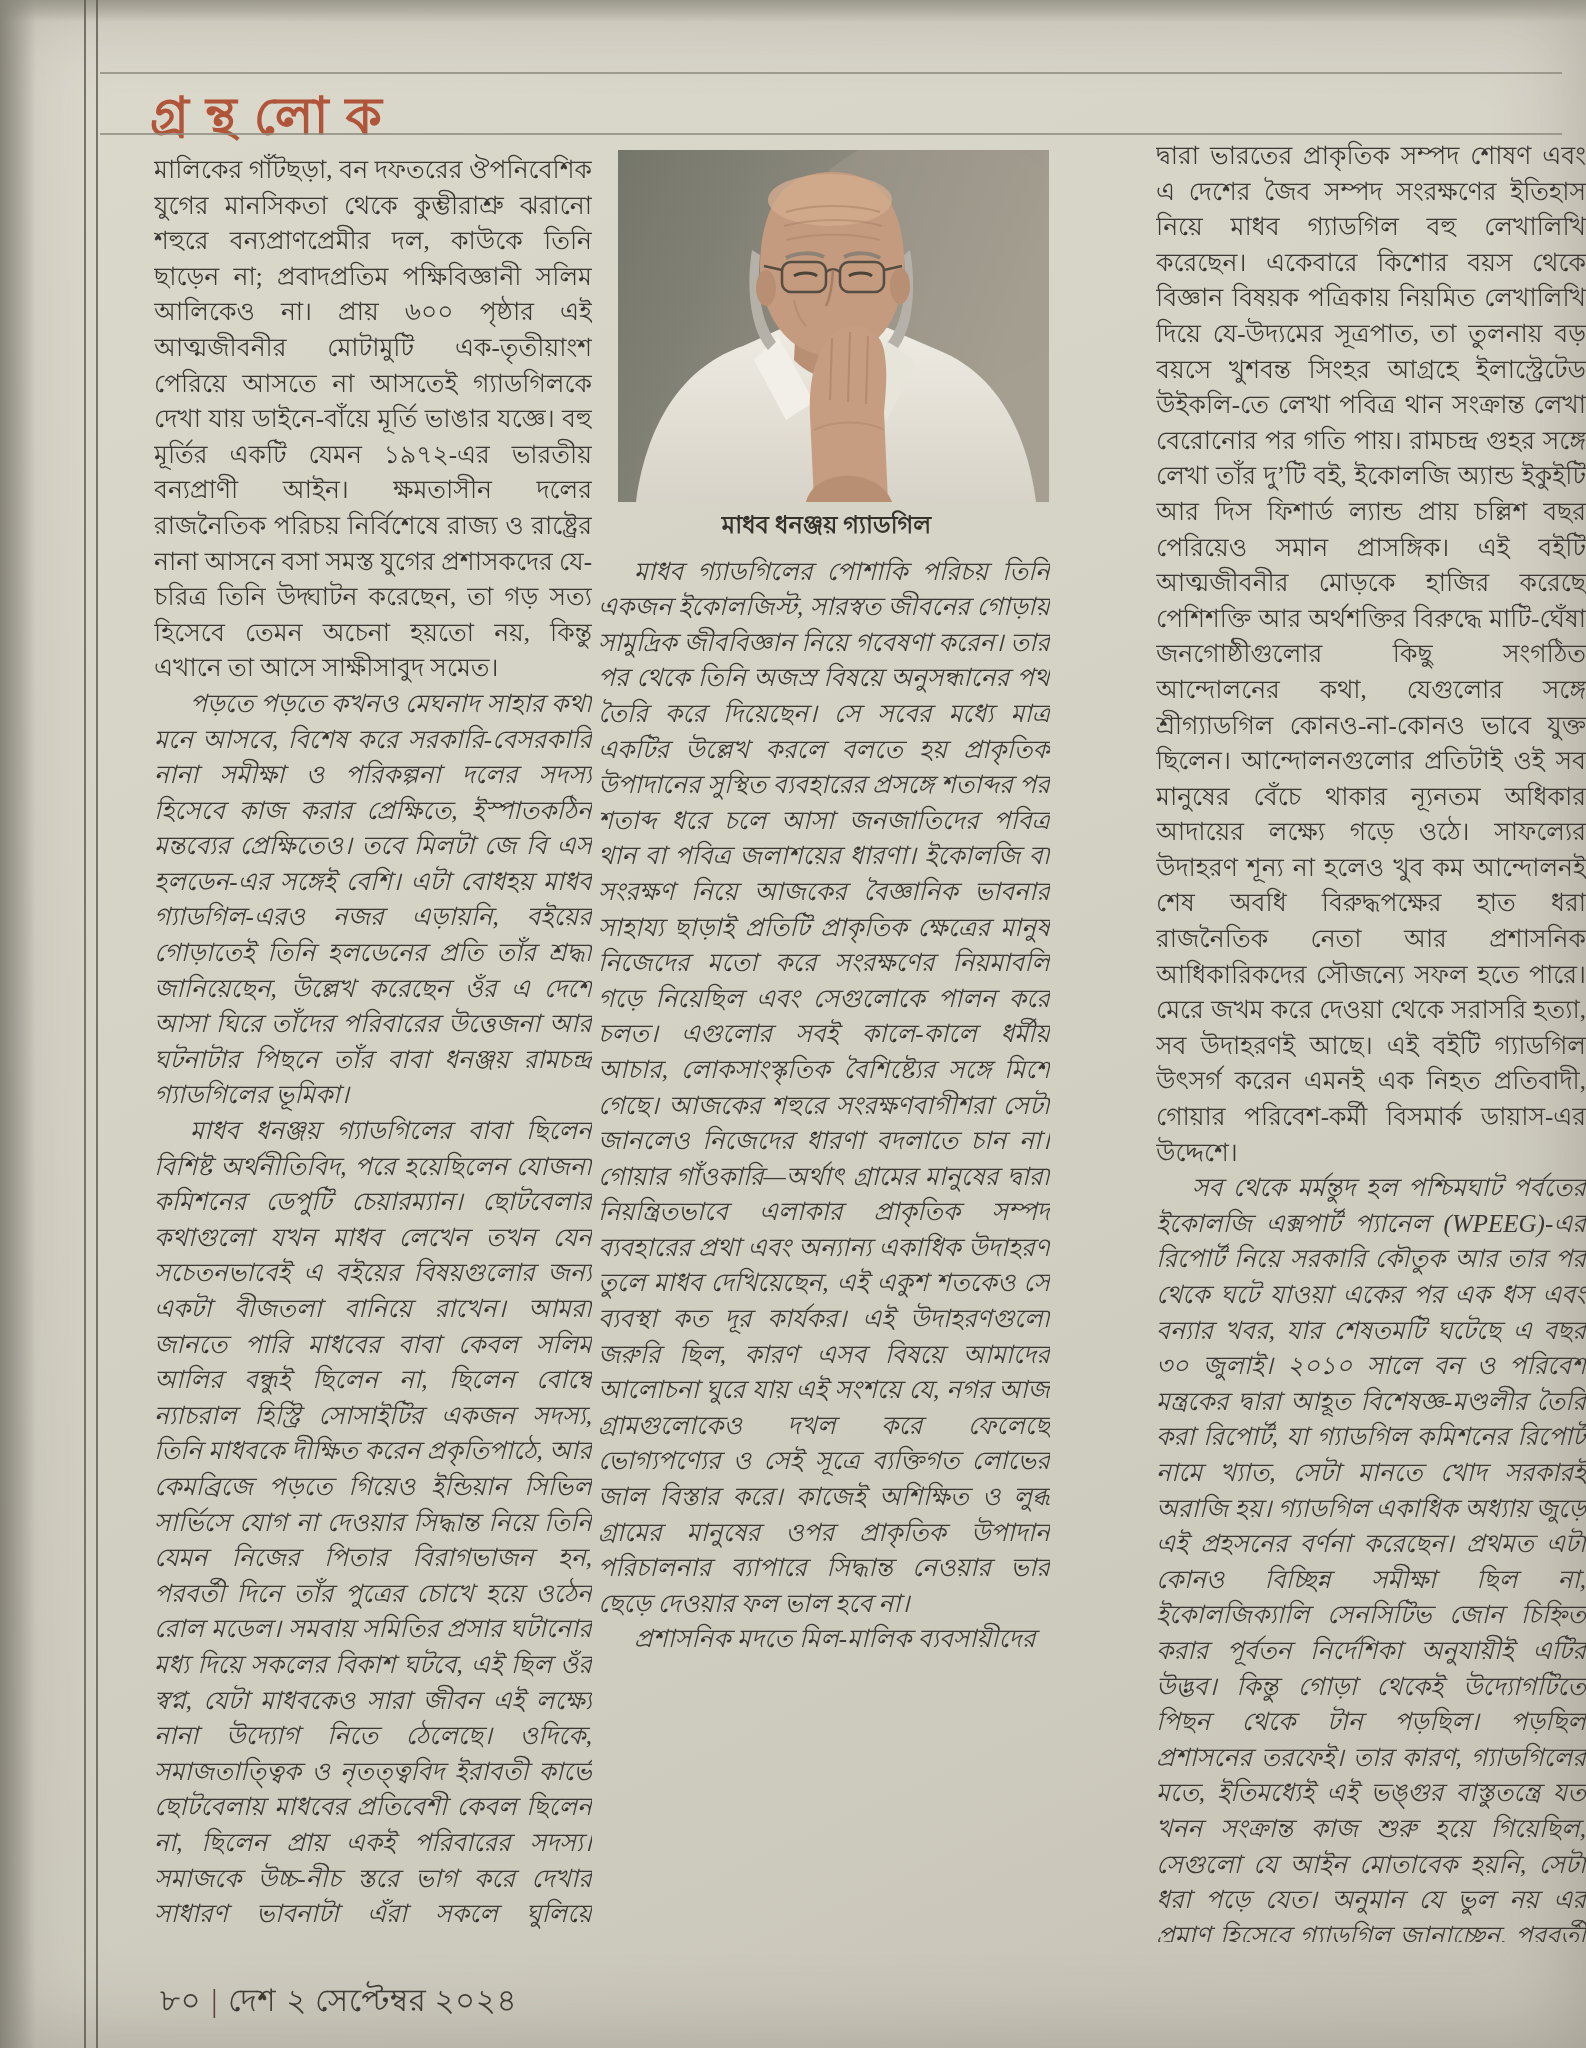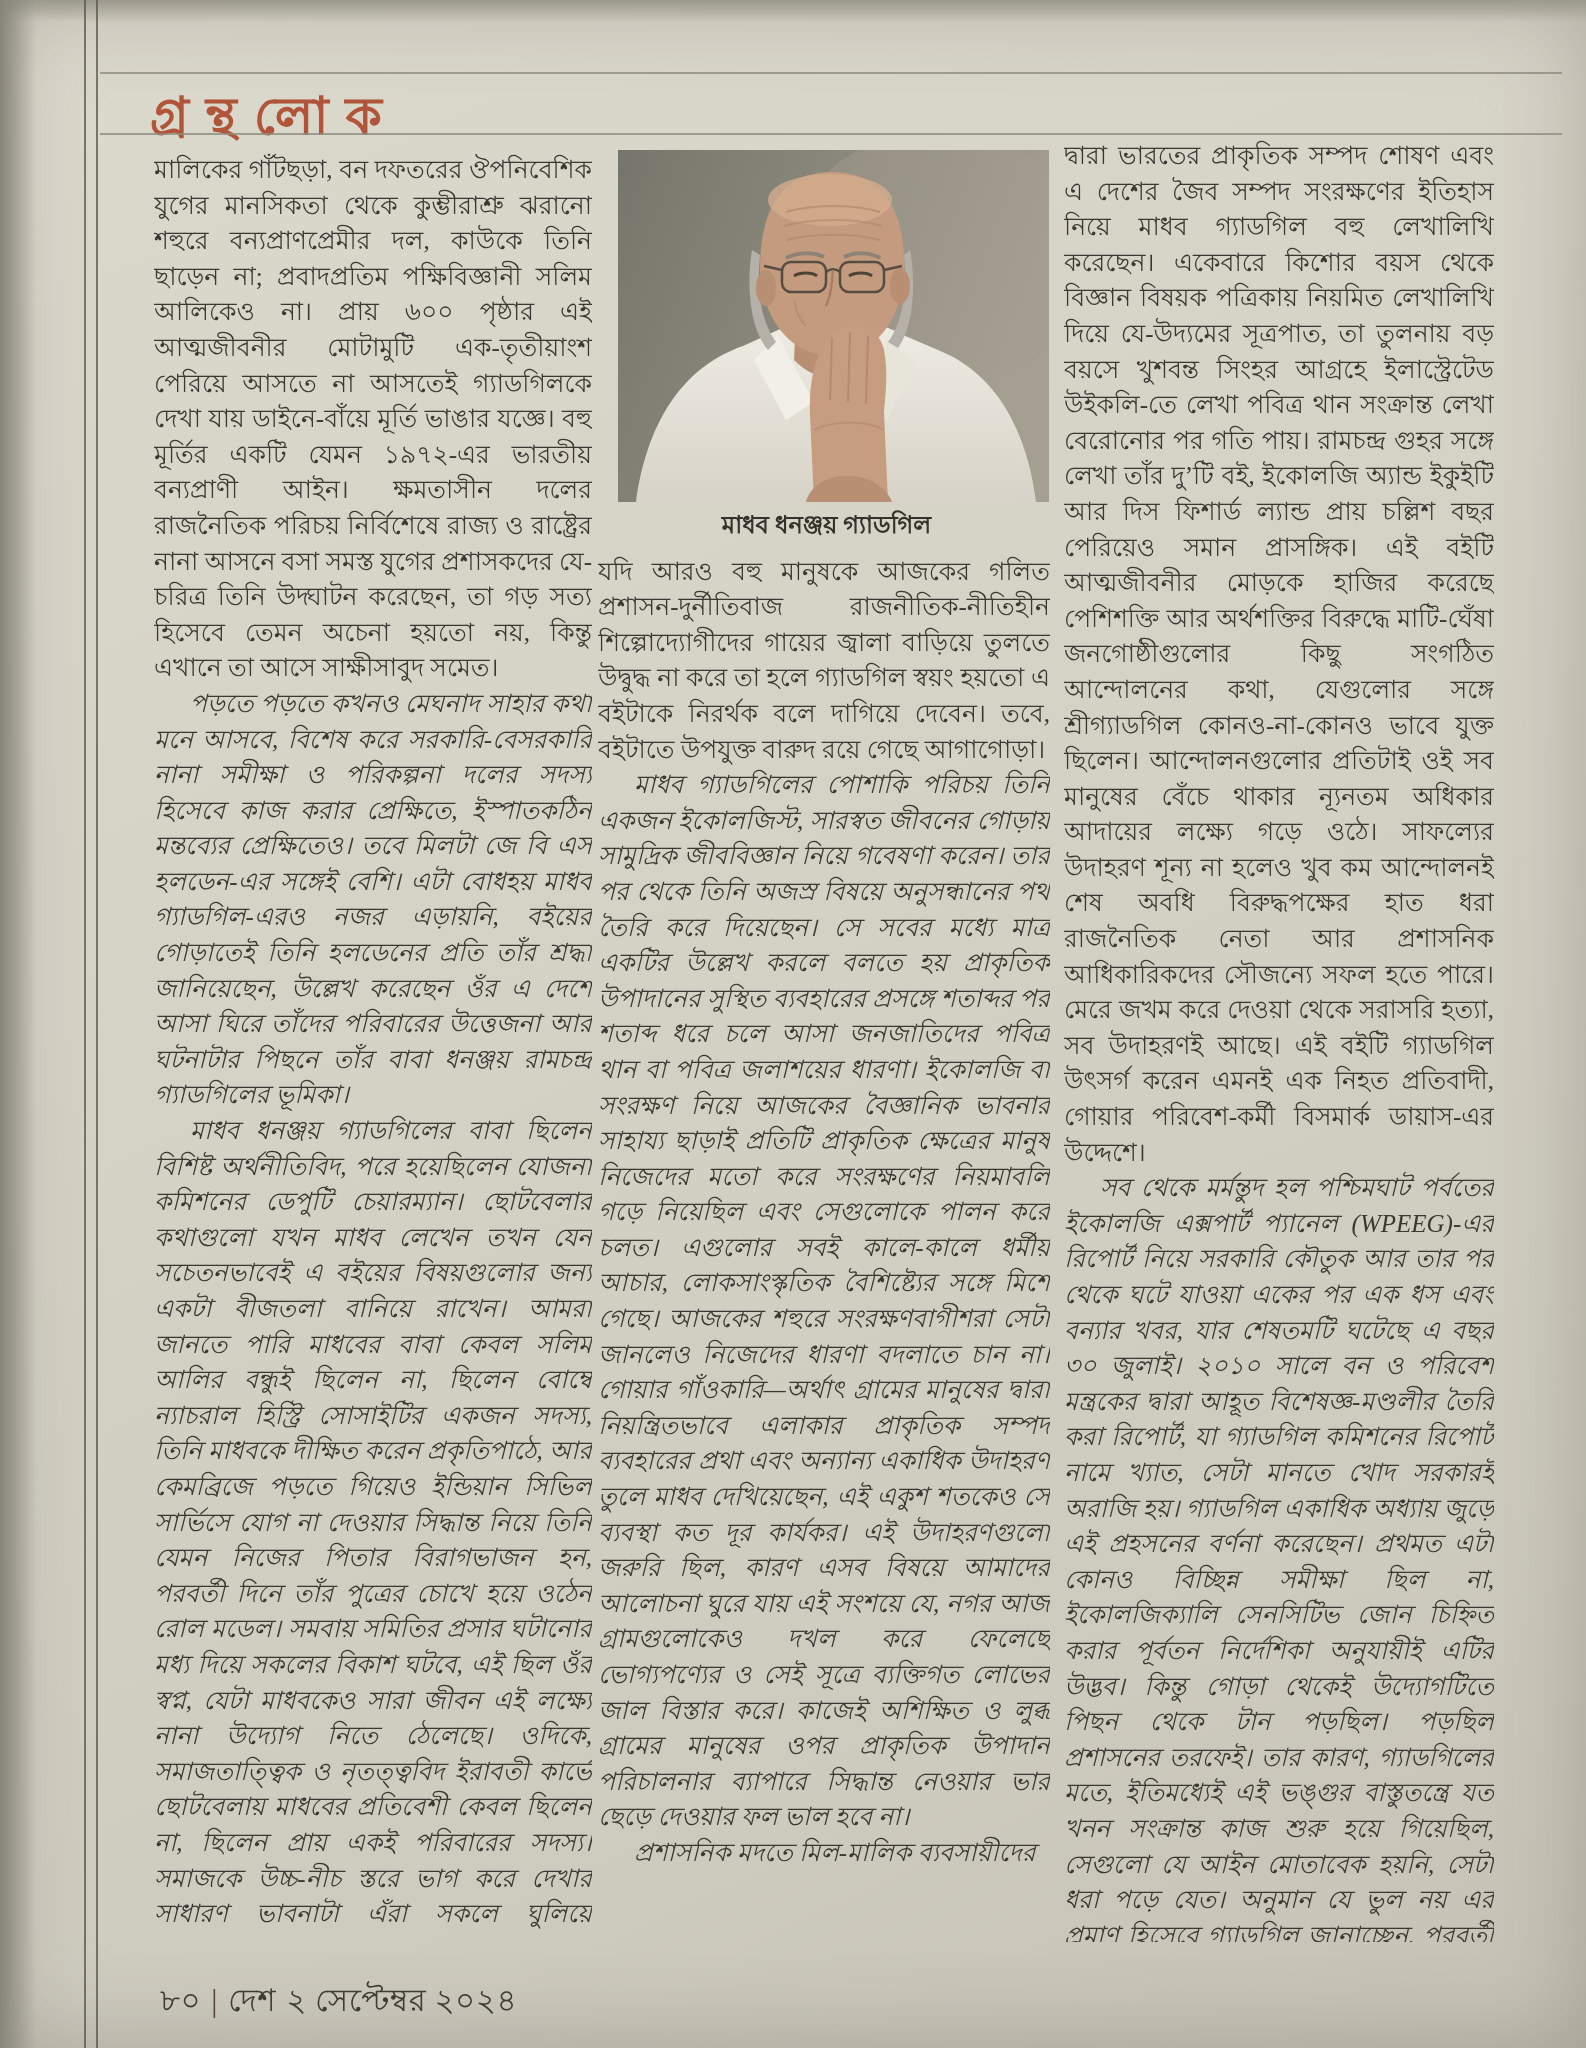--- a/index.html
+++ b/index.html
@@ -19,21 +19,21 @@
   .hrule.top{top:72px;}
   .hrule.bot{top:133px;}
   .masthead{position:absolute;left:150px;top:76px;font-size:52px;font-weight:bold;
     color:#b0543a;letter-spacing:2px;}
   .col{position:absolute;overflow:hidden;text-align:justify;
     font-size:25px;line-height:35.6px;}
   .col p{margin:0;}
   .col p.ind{text-indent:36px;font-style:italic;}
   .col1{left:138px;top:152px;width:438px;height:1782px;margin-left:16px;}
   .col2{left:598px;top:150px;width:452px;height:1792px;}
-  .col3{left:1064px;top:138px;width:430px;height:1804px;}
+  .col3{left:1156px;top:138px;width:430px;height:1804px;}
   figure.photo{margin:0 0 8px 20px;width:417px;}
   figure.photo svg{display:block;width:431px;height:352px;}
   figcaption{font-weight:bold;font-size:24px;text-align:center;text-indent:0;
     margin-top:6px;margin-bottom:10px;color:#35322c;}
   .footer{position:absolute;left:160px;top:1976px;font-size:31px;color:#3f3c35;letter-spacing:.5px;}
   .footer .sep{margin:0 10px;color:#5a4438;}
   .footer .mag{margin-right:10px;}
 </style>
 </head>
 <body>
@@ -95,21 +95,20 @@
         <path d="M176,150 C178,162 182,170 188,176" stroke="#ab8266" stroke-width="2" fill="none" opacity="0.5"></path>
         <path d="M196,352 L192,266 C190,226 200,192 222,180 C242,170 262,180 266,200 C270,222 268,240 266,262 L270,352 Z" fill="#c79d81"></path>
         <path d="M214,188 L212,250" stroke="#a87f63" stroke-width="2" fill="none" opacity="0.6"></path>
         <path d="M232,182 L230,252" stroke="#a87f63" stroke-width="2" fill="none" opacity="0.6"></path>
         <path d="M250,186 L248,254" stroke="#a87f63" stroke-width="2" fill="none" opacity="0.6"></path>
         <path d="M196,280 C216,270 248,270 266,280" stroke="#a87f63" stroke-width="2" fill="none" opacity="0.4"></path>
         <path d="M188,352 C196,318 260,316 274,352 Z" fill="#b98f73"></path>
       </svg>
       <figcaption>মাধব ধনঞ্জয় গ্যাডগিল</figcaption>
     </figure>
-    <p>যদি আরও বহু মানুষকে আজকের গলিত প্রশাসন-দুর্নীতিবাজ রাজনীতিক-নীতিহীন শিল্পোদ্যোগীদের গায়ের জ্বালা বাড়িয়ে তুলতে উদ্বুদ্ধ না করে তা হলে গ্যাডগিল স্বয়ং হয়তো এ বইটাকে নিরর্থক বলে দাগিয়ে দেবেন। তবে, বইটাতে উপযুক্ত বারুদ রয়ে গেছে আগাগোড়া।</p>
     <p class="ind">মাধব গ্যাডগিলের পোশাকি পরিচয় তিনি একজন ইকোলজিস্ট, সারস্বত জীবনের গোড়ায় সামুদ্রিক জীববিজ্ঞান নিয়ে গবেষণা করেন। তার পর থেকে তিনি অজস্র বিষয়ে অনুসন্ধানের পথ তৈরি করে দিয়েছেন। সে সবের মধ্যে মাত্র একটির উল্লেখ করলে বলতে হয় প্রাকৃতিক উপাদানের সুস্থিত ব্যবহারের প্রসঙ্গে শতাব্দর পর শতাব্দ ধরে চলে আসা জনজাতিদের পবিত্র থান বা পবিত্র জলাশয়ের ধারণা। ইকোলজি বা সংরক্ষণ নিয়ে আজকের বৈজ্ঞানিক ভাবনার সাহায্য ছাড়াই প্রতিটি প্রাকৃতিক ক্ষেত্রের মানুষ নিজেদের মতো করে সংরক্ষণের নিয়মাবলি গড়ে নিয়েছিল এবং সেগুলোকে পালন করে চলত। এগুলোর সবই কালে-কালে ধর্মীয় আচার, লোকসাংস্কৃতিক বৈশিষ্ট্যের সঙ্গে মিশে গেছে। আজকের শহুরে সংরক্ষণবাগীশরা সেটা জানলেও নিজেদের ধারণা বদলাতে চান না। গোয়ার গাঁওকারি—অর্থাৎ গ্রামের মানুষের দ্বারা নিয়ন্ত্রিতভাবে এলাকার প্রাকৃতিক সম্পদ ব্যবহারের প্রথা এবং অন্যান্য একাধিক উদাহরণ তুলে মাধব দেখিয়েছেন, এই একুশ শতকেও সে ব্যবস্থা কত দূর কার্যকর। এই উদাহরণগুলো জরুরি ছিল, কারণ এসব বিষয়ে আমাদের আলোচনা ঘুরে যায় এই সংশয়ে যে, নগর আজ গ্রামগুলোকেও দখল করে ফেলেছে ভোগ্যপণ্যের ও সেই সূত্রে ব্যক্তিগত লোভের জাল বিস্তার করে। কাজেই অশিক্ষিত ও লুব্ধ গ্রামের মানুষের ওপর প্রাকৃতিক উপাদান পরিচালনার ব্যাপারে সিদ্ধান্ত নেওয়ার ভার ছেড়ে দেওয়ার ফল ভাল হবে না।</p>
     <p class="ind">প্রশাসনিক মদতে মিল-মালিক ব্যবসায়ীদের</p>
   </div>
 
   <div class="col col3">
     <p>দ্বারা ভারতের প্রাকৃতিক সম্পদ শোষণ এবং এ দেশের জৈব সম্পদ সংরক্ষণের ইতিহাস নিয়ে মাধব গ্যাডগিল বহু লেখালিখি করেছেন। একেবারে কিশোর বয়স থেকে বিজ্ঞান বিষয়ক পত্রিকায় নিয়মিত লেখালিখি দিয়ে যে-উদ্যমের সূত্রপাত, তা তুলনায় বড় বয়সে খুশবন্ত সিংহর আগ্রহে ইলাস্ট্রেটেড উইকলি-তে লেখা পবিত্র থান সংক্রান্ত লেখা বেরোনোর পর গতি পায়। রামচন্দ্র গুহর সঙ্গে লেখা তাঁর দু’টি বই, ইকোলজি অ্যান্ড ইকুইটি আর দিস ফিশার্ড ল্যান্ড প্রায় চল্লিশ বছর পেরিয়েও সমান প্রাসঙ্গিক। এই বইটি আত্মজীবনীর মোড়কে হাজির করেছে পেশিশক্তি আর অর্থশক্তির বিরুদ্ধে মাটি-ঘেঁষা জনগোষ্ঠীগুলোর কিছু সংগঠিত আন্দোলনের কথা, যেগুলোর সঙ্গে শ্রীগ্যাডগিল কোনও-না-কোনও ভাবে যুক্ত ছিলেন। আন্দোলনগুলোর প্রতিটাই ওই সব মানুষের বেঁচে থাকার ন্যূনতম অধিকার আদায়ের লক্ষ্যে গড়ে ওঠে। সাফল্যের উদাহরণ শূন্য না হলেও খুব কম আন্দোলনই শেষ অবধি বিরুদ্ধপক্ষের হাত ধরা রাজনৈতিক নেতা আর প্রশাসনিক আধিকারিকদের সৌজন্যে সফল হতে পারে। মেরে জখম করে দেওয়া থেকে সরাসরি হত্যা, সব উদাহরণই আছে। এই বইটি গ্যাডগিল উৎসর্গ করেন এমনই এক নিহত প্রতিবাদী, গোয়ার পরিবেশ-কর্মী বিসমার্ক ডায়াস-এর উদ্দেশে।</p>
     <p class="ind">সব থেকে মর্মন্তুদ হল পশ্চিমঘাট পর্বতের ইকোলজি এক্সপার্ট প্যানেল (WPEEG)-এর রিপোর্ট নিয়ে সরকারি কৌতুক আর তার পর থেকে ঘটে যাওয়া একের পর এক ধস এবং বন্যার খবর, যার শেষতমটি ঘটেছে এ বছর ৩০ জুলাই। ২০১০ সালে বন ও পরিবেশ মন্ত্রকের দ্বারা আহূত বিশেষজ্ঞ-মণ্ডলীর তৈরি করা রিপোর্ট, যা গ্যাডগিল কমিশনের রিপোর্ট নামে খ্যাত, সেটা মানতে খোদ সরকারই অরাজি হয়। গ্যাডগিল একাধিক অধ্যায় জুড়ে এই প্রহসনের বর্ণনা করেছেন। প্রথমত এটা কোনও বিচ্ছিন্ন সমীক্ষা ছিল না, ইকোলজিক্যালি সেনসিটিভ জোন চিহ্নিত করার পূর্বতন নির্দেশিকা অনুযায়ীই এটির উদ্ভব। কিন্তু গোড়া থেকেই উদ্যোগটিতে পিছন থেকে টান পড়ছিল। পড়ছিল প্রশাসনের তরফেই। তার কারণ, গ্যাডগিলের মতে, ইতিমধ্যেই এই ভঙ্গুর বাস্তুতন্ত্রে যত খনন সংক্রান্ত কাজ শুরু হয়ে গিয়েছিল, সেগুলো যে আইন মোতাবেক হয়নি, সেটা ধরা পড়ে যেত। অনুমান যে ভুল নয় এর প্রমাণ হিসেবে গ্যাডগিল জানাচ্ছেন, পরবর্তী দিনের এক কমিশন (জাস্টিস এম বি শাহ কমিশন) প্রকাশ করে দেয় ‘২০০৬ থেকে ২০১১ সালের মধ্যে গোয়ায় ৩৫০০০ কোটি টাকার অবৈধ খনন হয়েছে’। এ বইয়ে গ্যাডগিল কমিশনের ৩৮টা সুপারিশ উদ্ধৃত করা হয়েছে। কিন্তু সেগুলো সরকার গ্রহণ করে না, সংশ্লিষ্ট ওয়েবসাইটে তোলে না, সাধারণ মানুষের</p>
   </div>
 
   <div class="footer">

